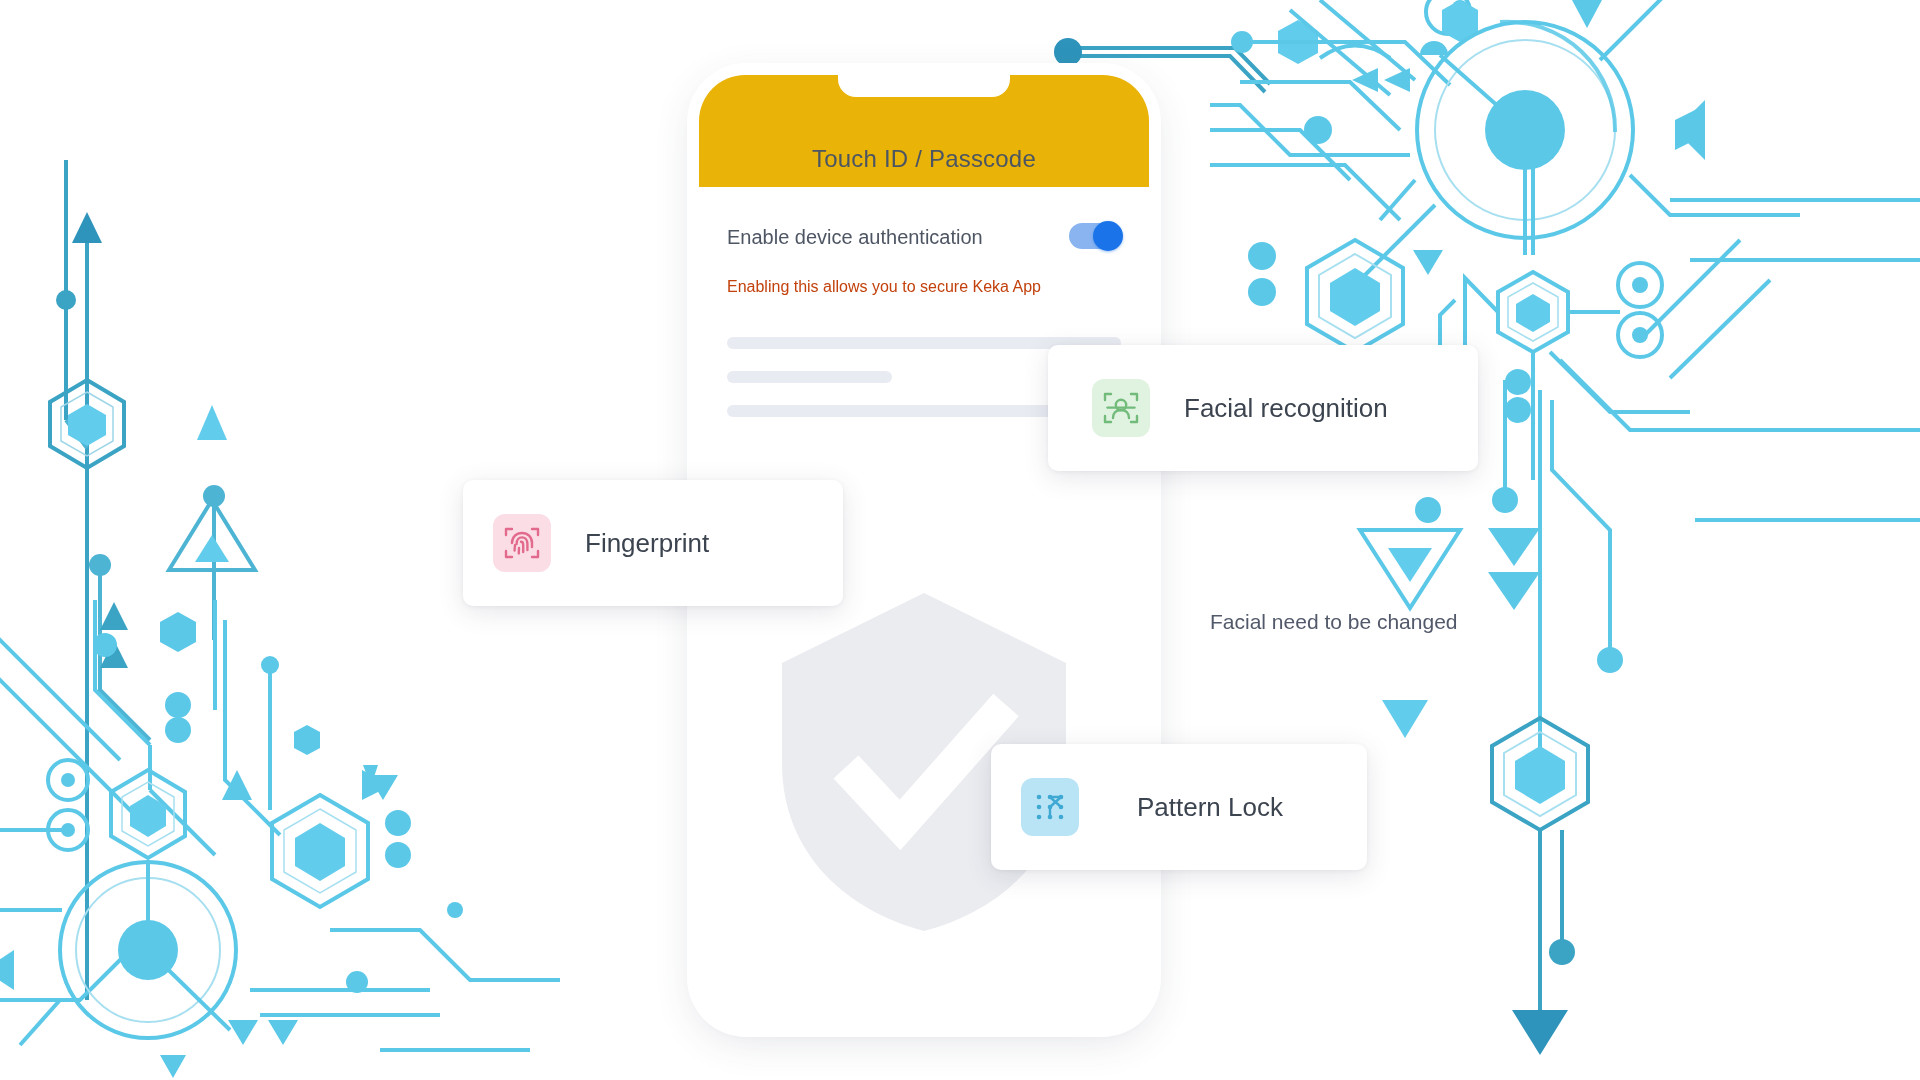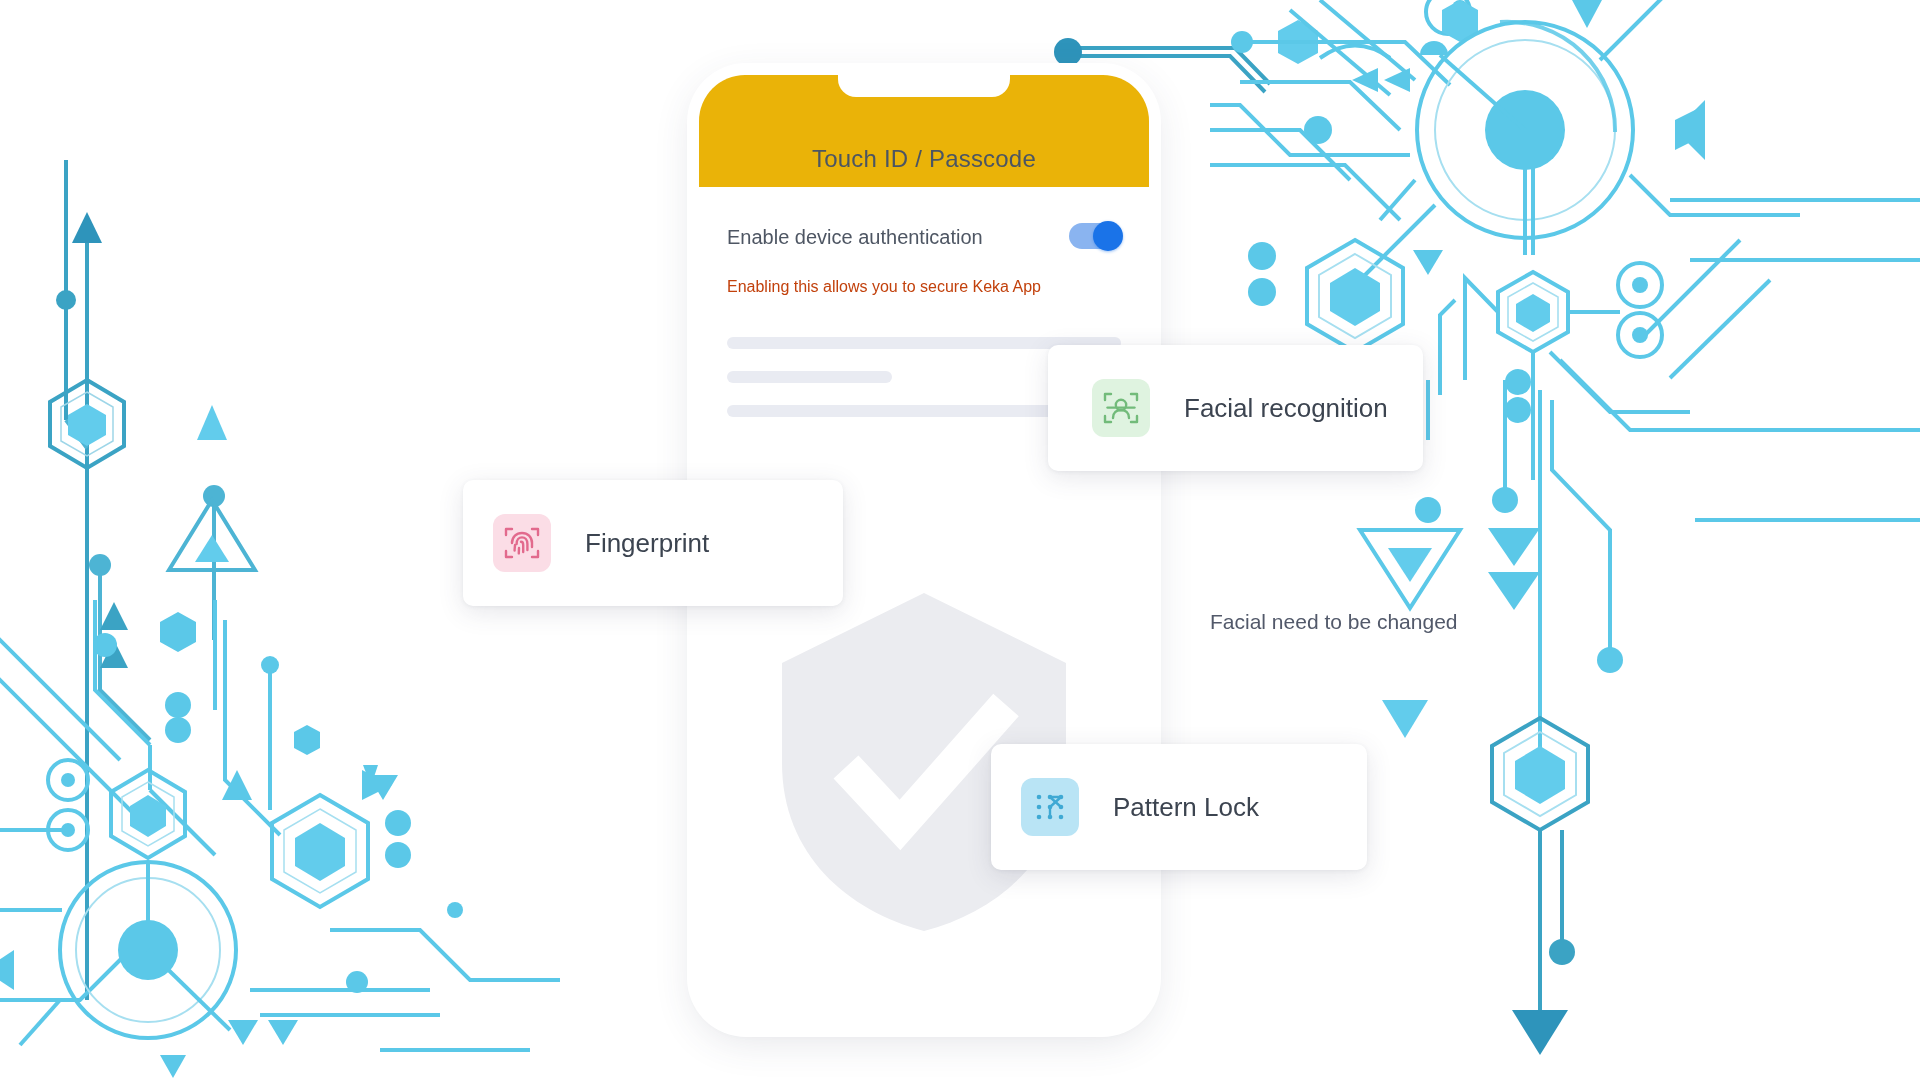--- a/index.html
+++ b/index.html
@@ -156,27 +156,27 @@
     flex: none;
   }
   .feature-label {
     margin-left: 34px;
     font-size: 26px;
     color: #3c4450;
     white-space: nowrap;
   }
 
   #card-facial {
-    left: 1048px; top: 345px; width: 375px; height: 126px; padding-left: 44px;
+    left: 1048px; top: 345px; width: 430px; height: 126px; padding-left: 44px;
   }
   #card-fingerprint {
     left: 463px; top: 480px; width: 380px; height: 126px;
   }
   #card-pattern {
-    left: 991px; top: 744px; width: 376px; height: 126px;
+    left: 991px; top: 744px; width: 376px; height: 126px; gap: 24px;
   }
 
   .icon-bg-green { background: #dff3e0; }
   .icon-bg-pink  { background: #fbdde6; }
   .icon-bg-blue  { background: #b9e4f5; }
 
   
   #shield-note {
     position: absolute;
     left: 1210px;

